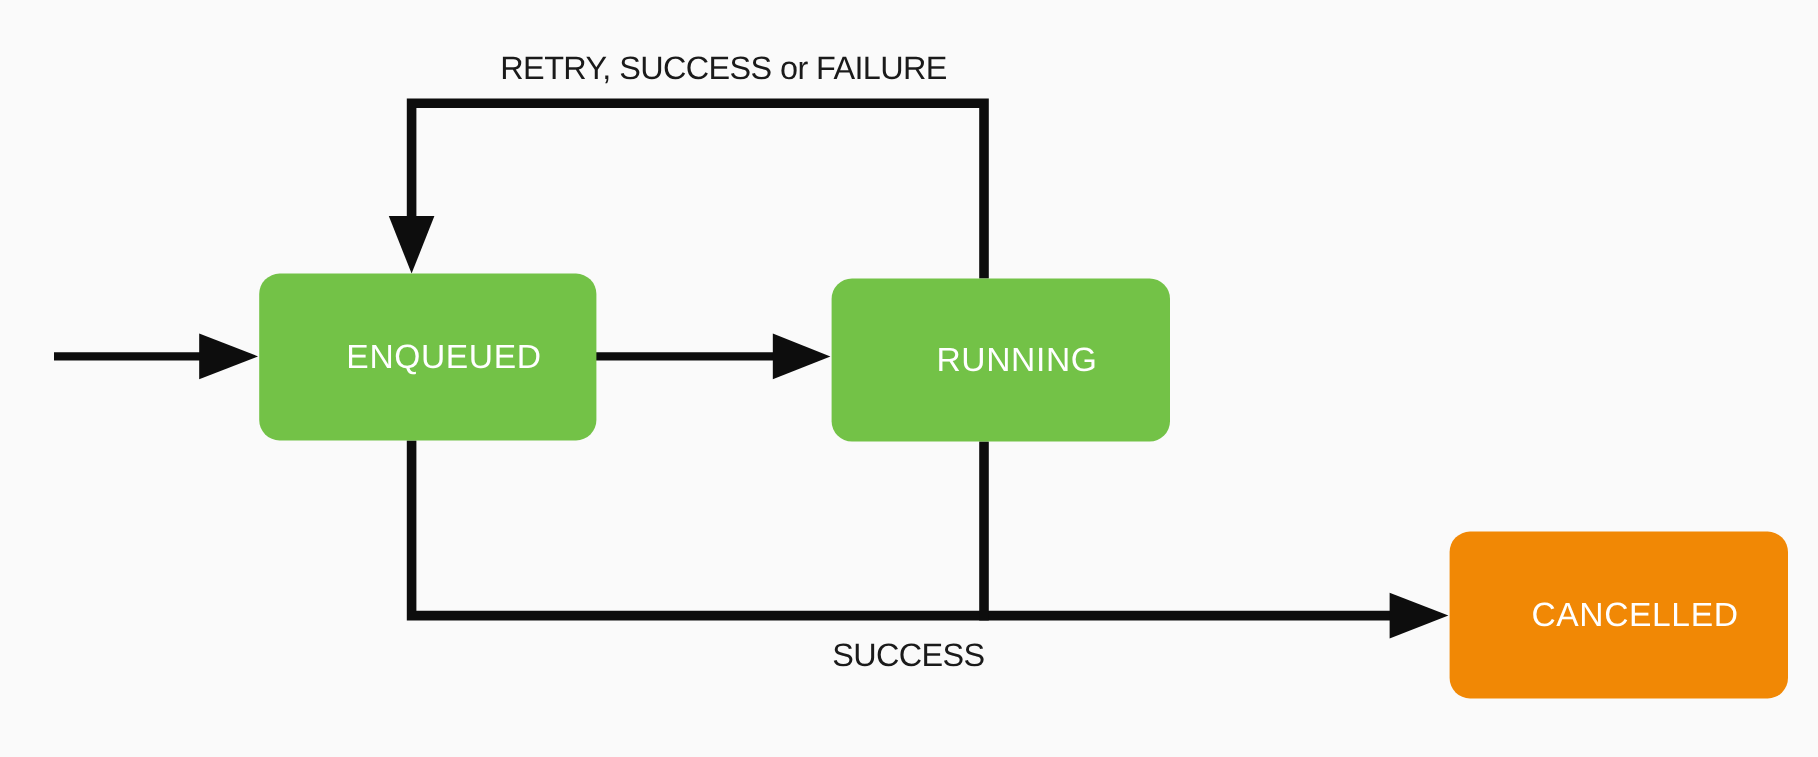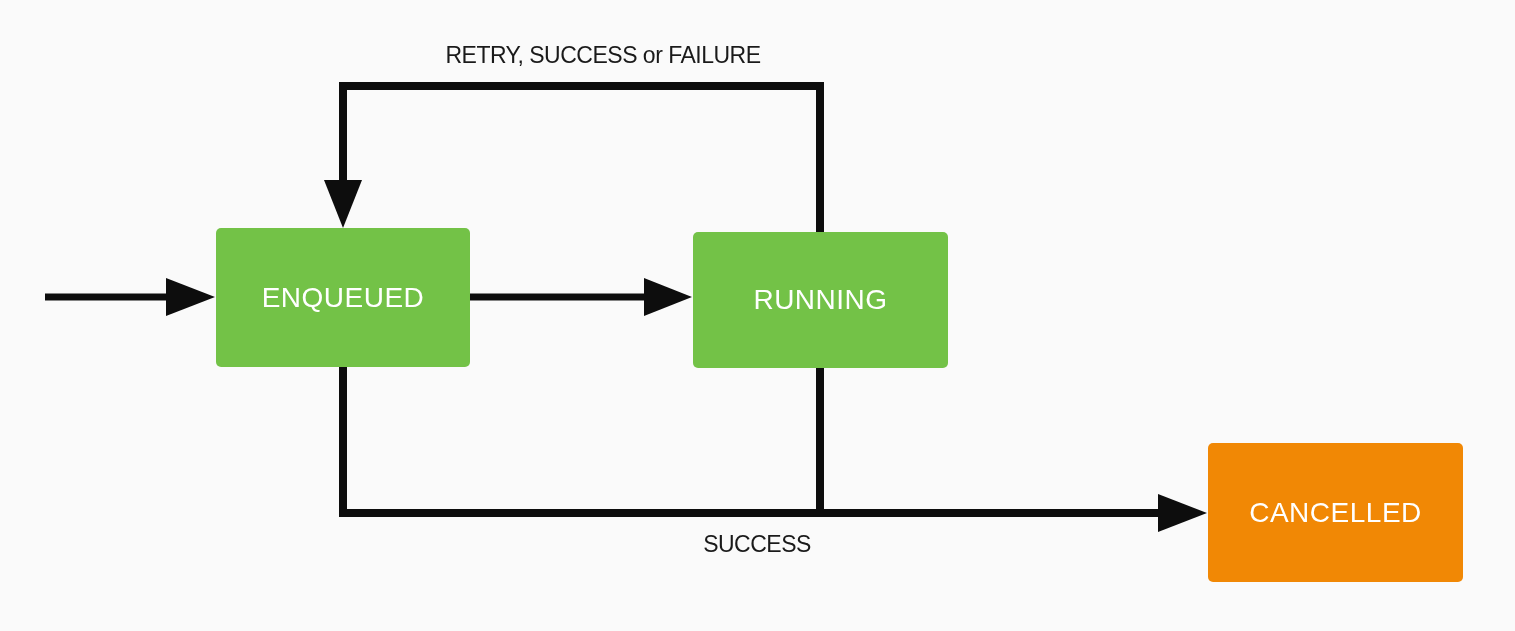--- a/index.html
+++ b/index.html
@@ -34,36 +34,37 @@
   }
   .arrowhead {
     fill: var(--line-color, #0d0d0d);
     stroke: none;
   }
   .node {
     position: absolute;
     display: flex;
     align-items: center;
     justify-content: center;
-    border-radius: 5px;
+    border-radius: 17px;
     color: var(--node-text-color, #ffffff);
     font-size: 28px;
     letter-spacing: 0.5px;
     text-align: center;
+    padding-left: 27px;
   }
   .node.green { background: var(--node-green, #73c247); }
   .node.orange { background: var(--node-orange, #f18805); }
   .node-enqueued  { left: 216px;  top: 228px; width: 254px; height: 139px; }
   .node-running   { left: 693px;  top: 232px; width: 255px; height: 136px; }
   .node-cancelled { left: 1208px; top: 443px; width: 255px; height: 139px; }
   .edge-label {
     position: absolute;
     transform: translateX(-50%);
     color: var(--edge-label-color, #1a1a1a);
-    font-size: 23px;
+    font-size: 27px;
     letter-spacing: -0.5px;
     white-space: nowrap;
   }
   .edge-label-retry  { left: 603px; top: 42px; }
   .edge-label-cancel { left: 757px; top: 531px; }
 </style>
 </head>
 <body>
 
 <div class="diagram">

